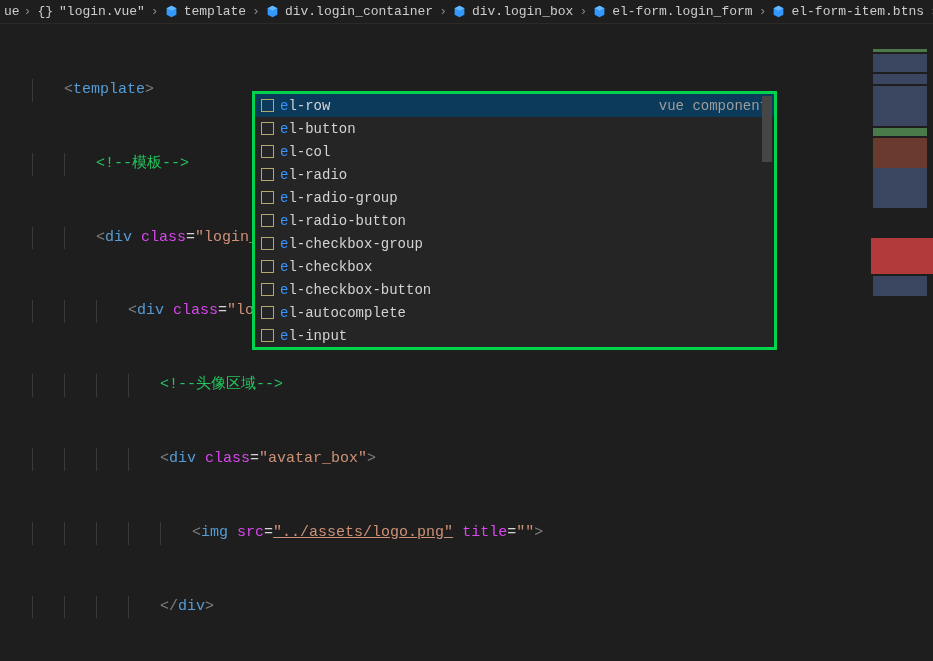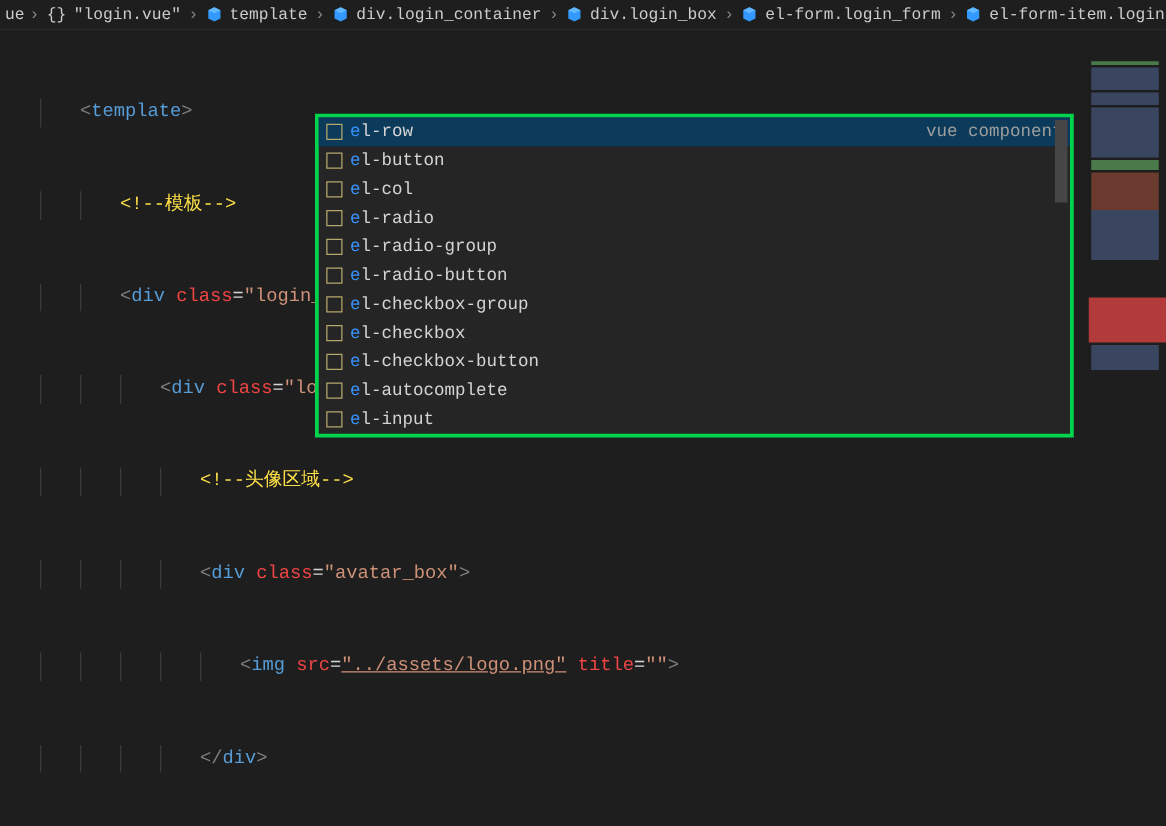--- a/index.html
+++ b/index.html
@@ -78,32 +78,32 @@
   position: absolute;
   left: 0;
   top: 0;
   bottom: 0;
   border-left: 1px solid #3a3a3a;
 }
 
 
 .c-tag { color: #569cd6; }
 .c-brak { color: #808080; }
-.c-attr { color: #ef4444; }
+.c-attr { color: #d946ef; }
 .c-str { color: #ce9178; text-decoration: none; }
 .c-str-u { color: #ce9178; text-decoration: underline; }
-.c-cmt { color: #fde047; }
+.c-cmt { color: #22c55e; }
 .c-punct { color: #d4d4d4; }
 
 
 .autocomplete {
   position: absolute;
   top: 91px;
   left: 252px;
-  width: 607px;
+  width: 525px;
   border: 3px solid #00d44c;
   background: #252526;
   z-index: 10;
   
 }
 .autocomplete-item {
   display: flex;
   align-items: center;
   height: 23px;
   padding: 0 6px;
@@ -196,21 +196,21 @@
       </svg>
   </span>
   <span>el-form.login_form</span>
   <span class="sep">›</span>
   <span class="bc-item">
     <svg class="icon-cube" viewBox="0 0 16 16">
         <path fill="#3399ff" d="M8 1l6 3v8l-6 3-6-3V4l6-3z"></path>
         <path fill="#62b8ff" d="M8 1l6 3-6 3-6-3 6-3z"></path>
       </svg>
   </span>
-  <span>el-form-item.login</span>
+  <span>el-form-item.btns</span>
   <span class="sep">›</span>
 </div>
 
 <div class="editor">
   <div class="gutter">
   </div>
 
   <div class="code-area">
     
     <div class="code-line">

